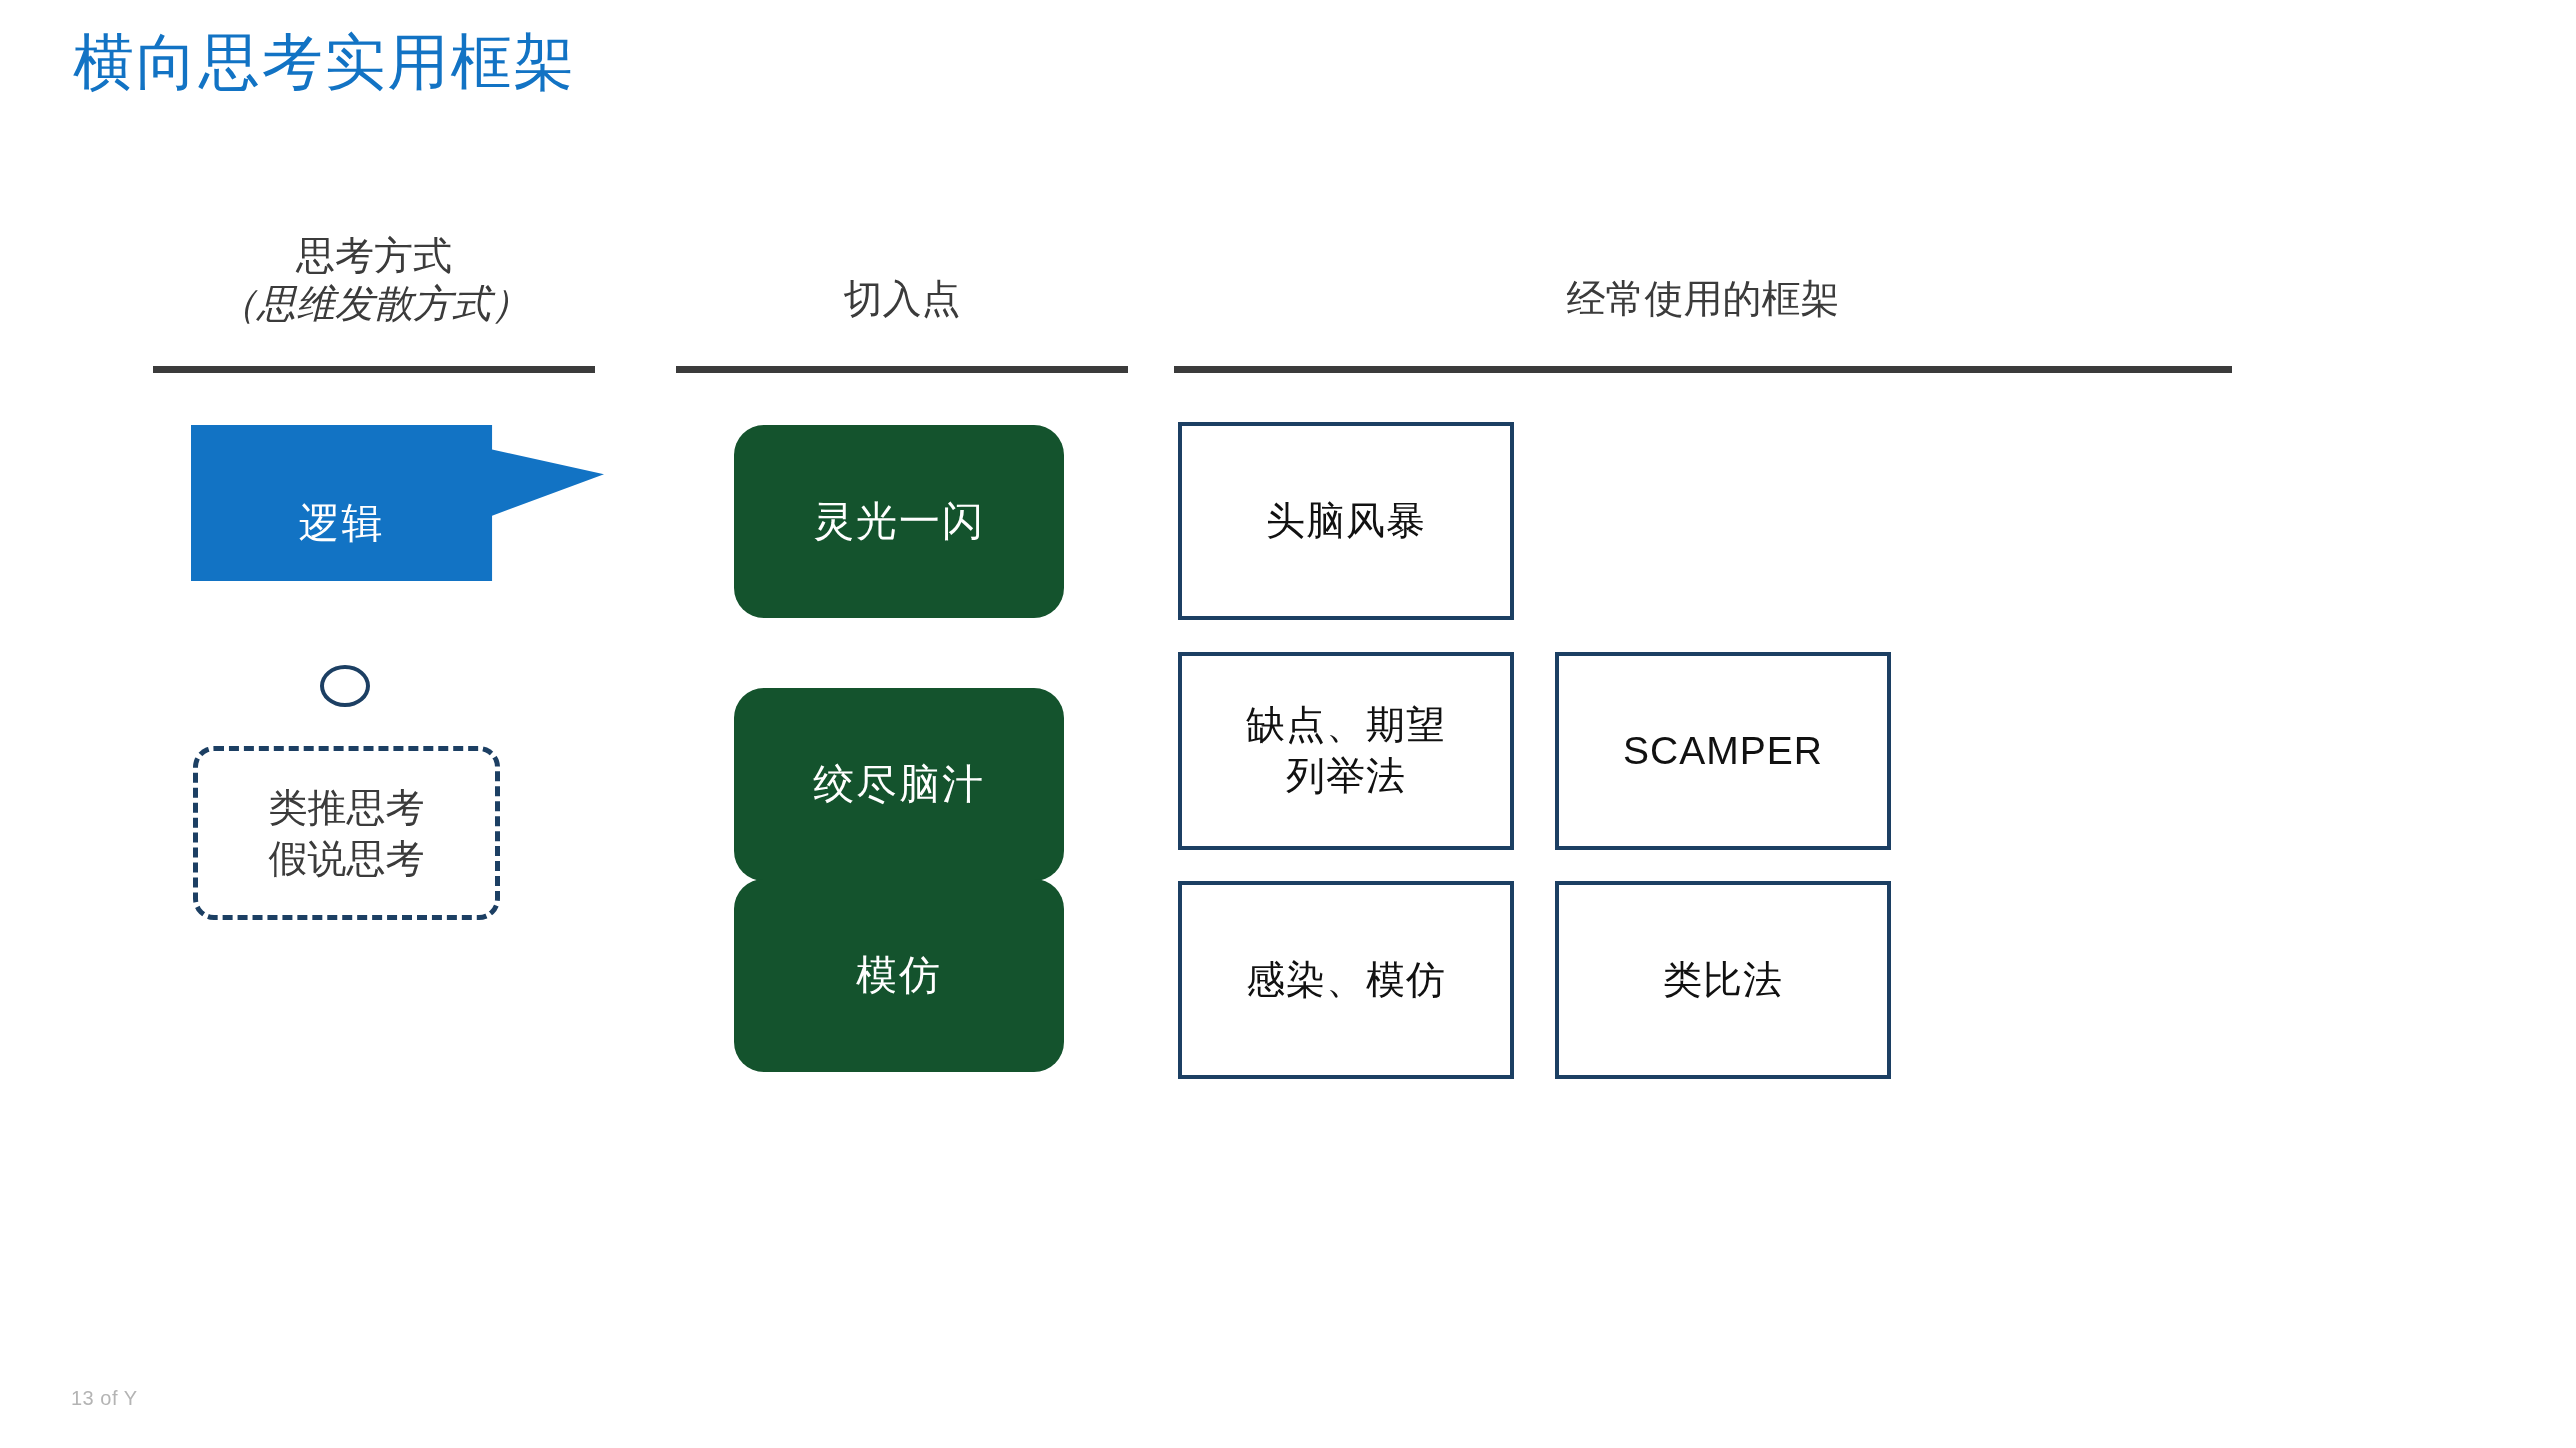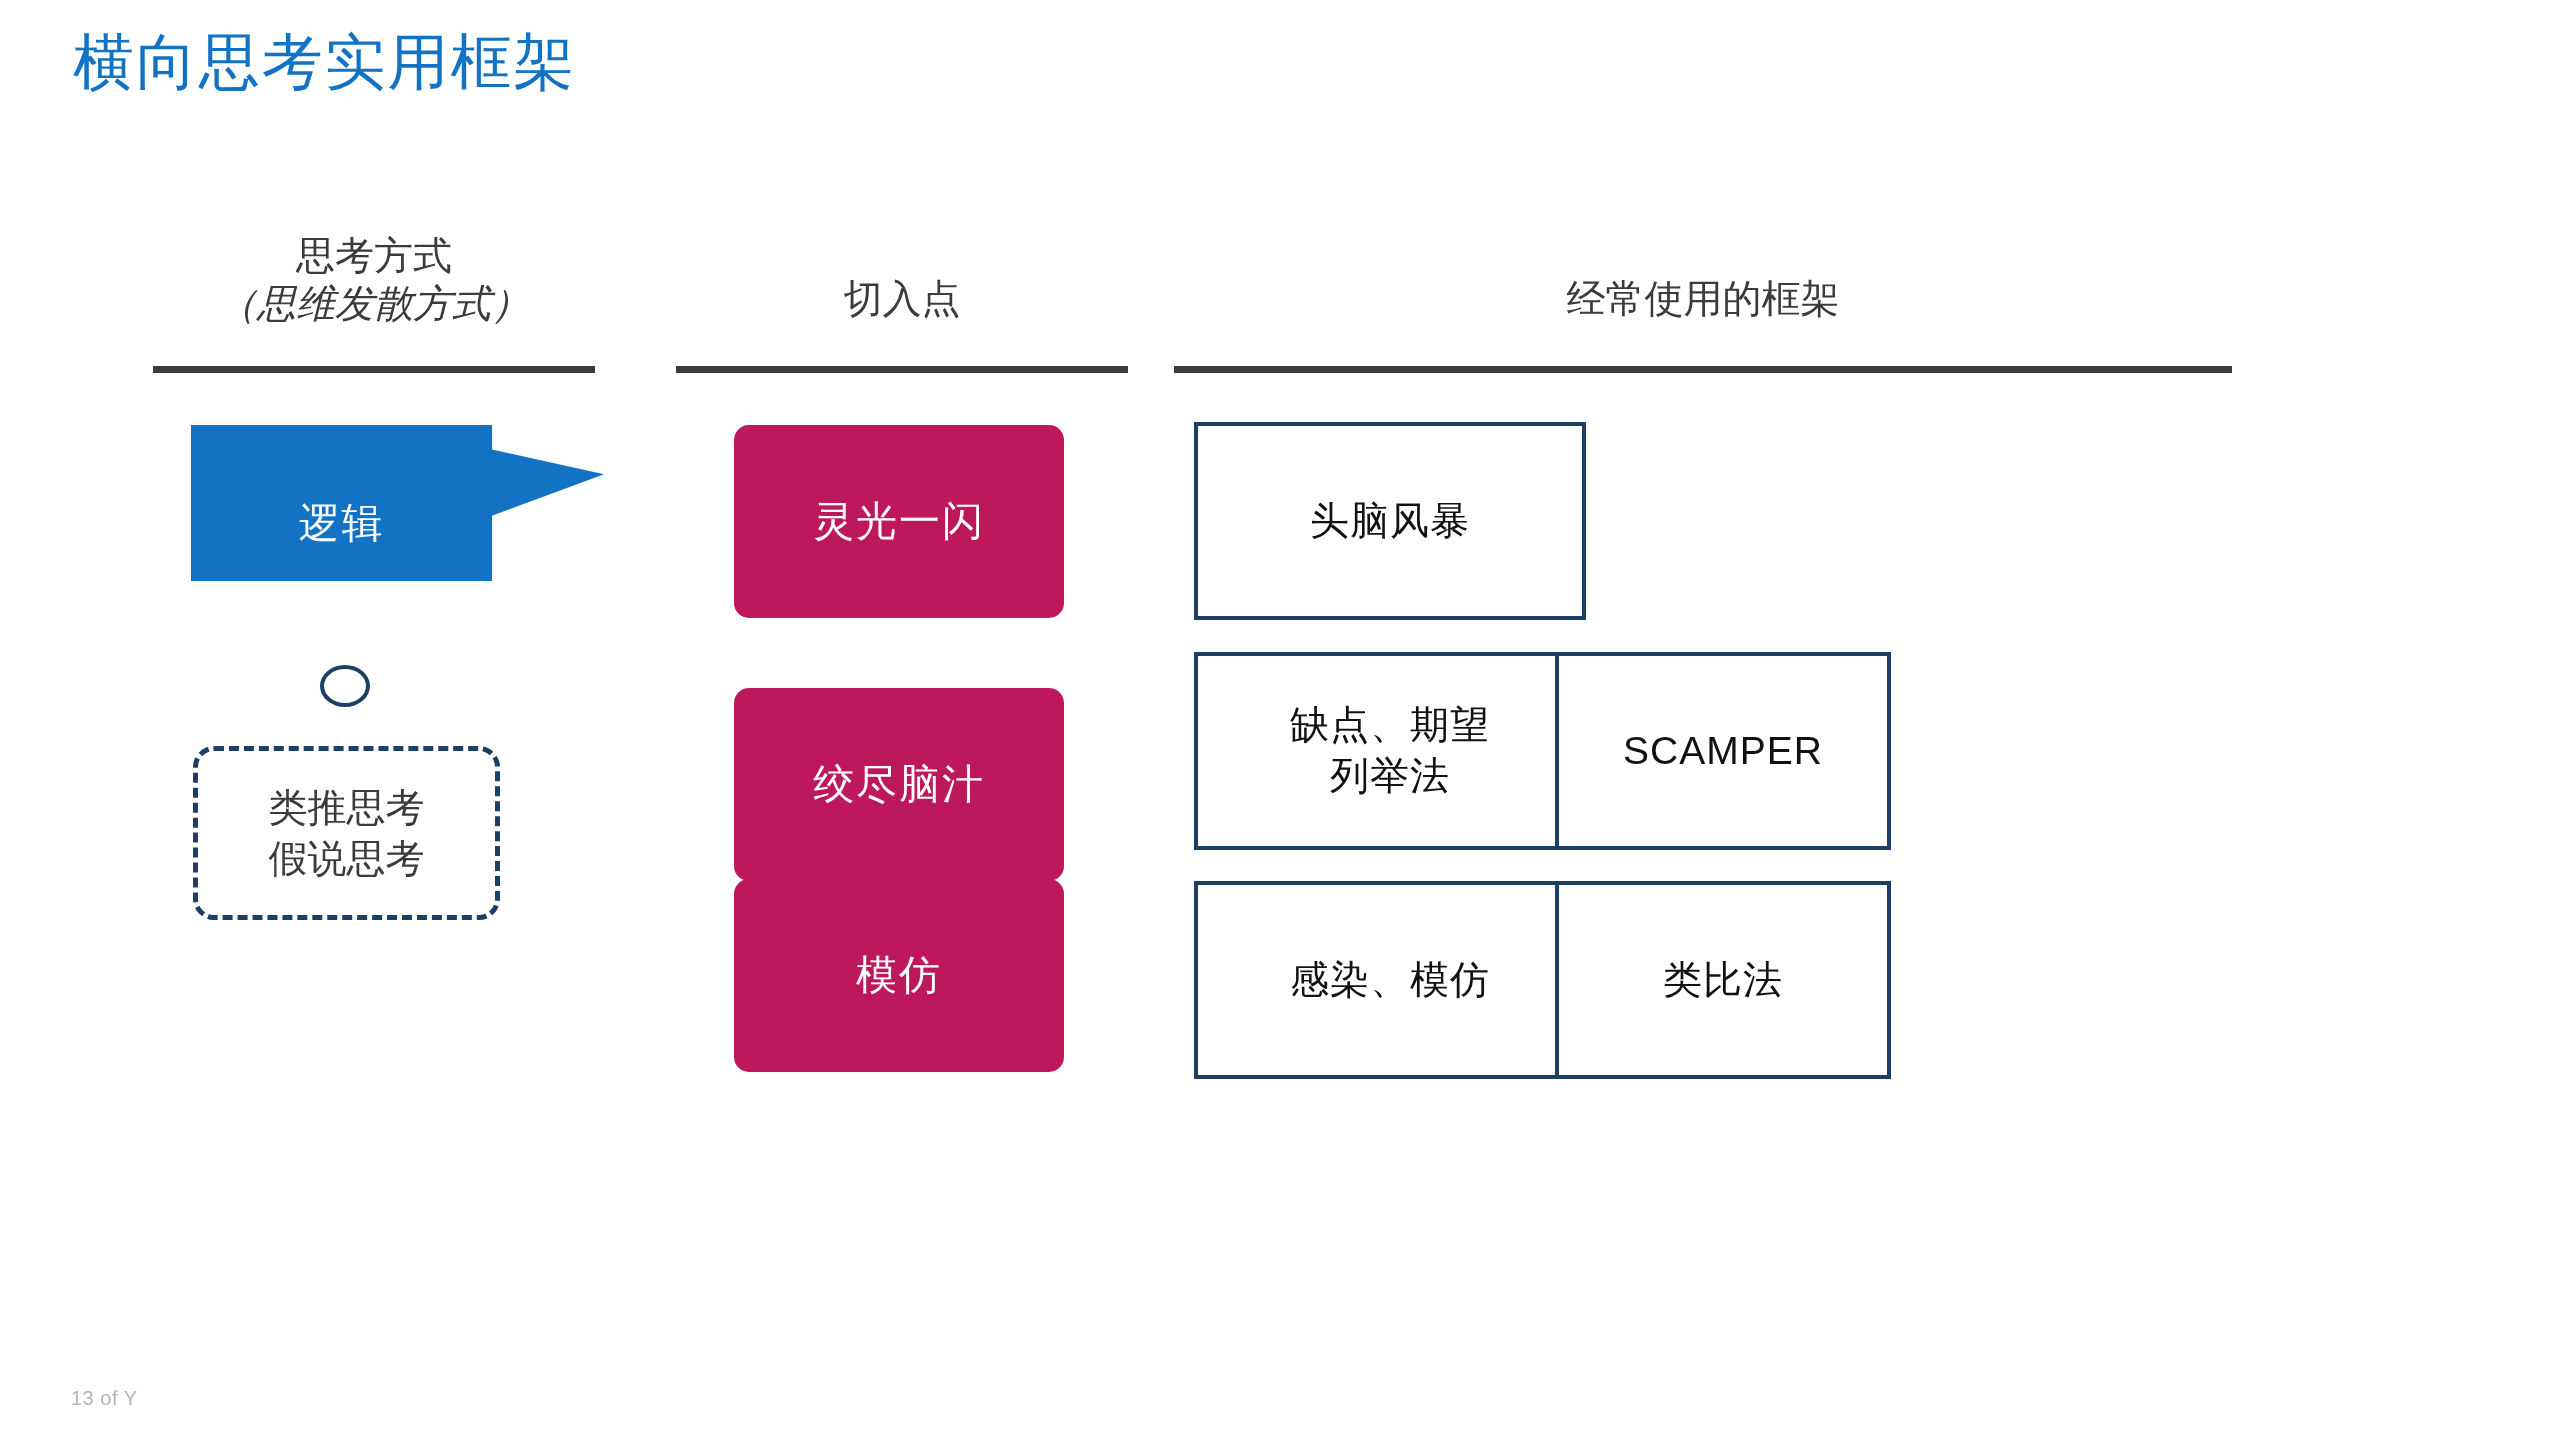--- a/index.html
+++ b/index.html
@@ -101,22 +101,22 @@
     font-size: 39px;
     line-height: 1.32;
   }
 
   
   .entry-box {
     position: absolute;
     left: 734px;
     width: 330px;
     height: 193px;
-    background: #be185d;
-    border-radius: 15px;
+    background: #14532d;
+    border-radius: 30px;
     display: flex;
     align-items: center;
     justify-content: center;
     color: #ffffff;
     font-size: 41px;
     letter-spacing: 1.9px;
   }
   .entry-0 { top: 425px; }
   .entry-1 { top: 688px; }
   .entry-2 { top: 879px; }
@@ -129,21 +129,21 @@
     box-sizing: border-box;
     display: flex;
     align-items: center;
     justify-content: center;
     text-align: center;
     color: #111111;
     font-size: 39px;
     line-height: 1.3;
     letter-spacing: 1px;
   }
-  .fw-col-a { left: 1178px; width: 392px; margin-left: 16px; }
+  .fw-col-a { left: 1178px; width: 336px; }
   .fw-col-b { left: 1555px; width: 336px; }
 
   
   .fw-r0 { top: 422px;  height: 198px; }
   .fw-r1 { top: 652px;  height: 198px; }
   .fw-r2 { top: 881px;  height: 198px; }
 
   .fw-box .multiline { display: block; }
 
   

